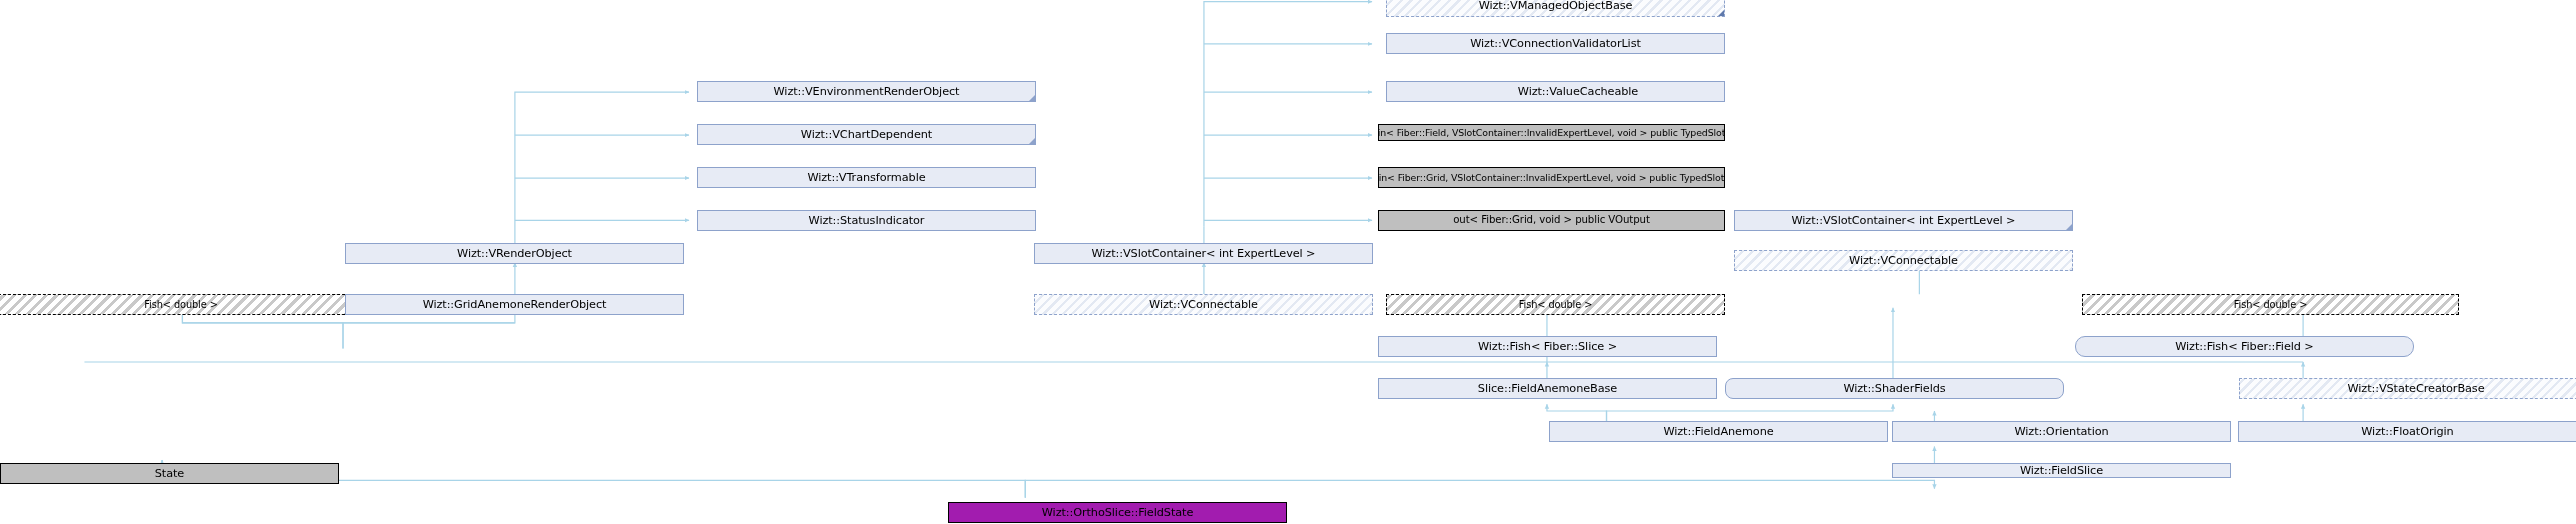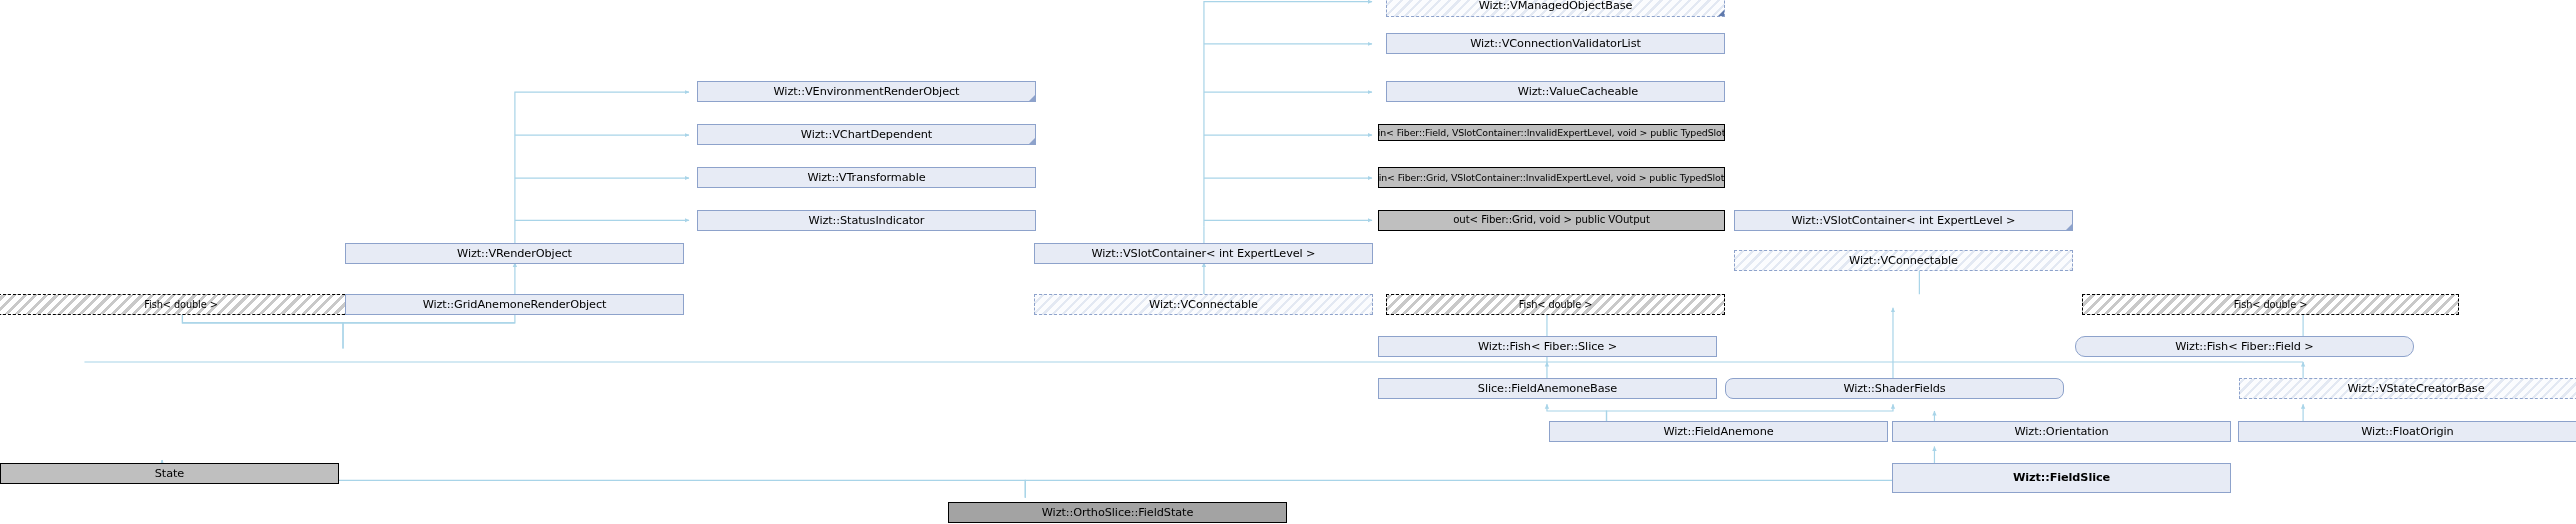--- a/index.html
+++ b/index.html
@@ -68,21 +68,21 @@
         rgba(255,255,255,0) 7.5px);
   }
 
   
   .n-gray{
     background:#bfbfbf;
     border:1.1px solid #000000;
   }
   
   .n-white{
-    background:#a3a3a3;
+    background:#a21caf;
     border:1.1px solid #000000;
   }
 
   .node .lbl{
     display:block;
     padding:0 4.5px;
     pointer-events:none;
   }
 </style>
 </head>
@@ -260,21 +260,21 @@
   </div>
 
   <div class="node n-solid" style="left:2238px;top:421px;width:339px;height:21px;">
     <span class="lbl">Wizt::FloatOrigin</span>
   </div>
 
   <div class="node n-gray" style="left:0px;top:463px;width:339px;height:21px;">
     <span class="lbl">State</span>
   </div>
 
-  <div class="node n-solid" style="left:1892px;top:463px;width:339px;height:30px;font-weight:bold;">
+  <div class="node n-solid" style="left:1892px;top:463px;width:339px;height:15px;">
     <span class="lbl">Wizt::FieldSlice</span>
   </div>
 
   <div class="node n-white" style="left:948px;top:502px;width:339px;height:21px;">
     <span class="lbl">Wizt::OrthoSlice::FieldState</span>
   </div>
 
 </div>
 
 

